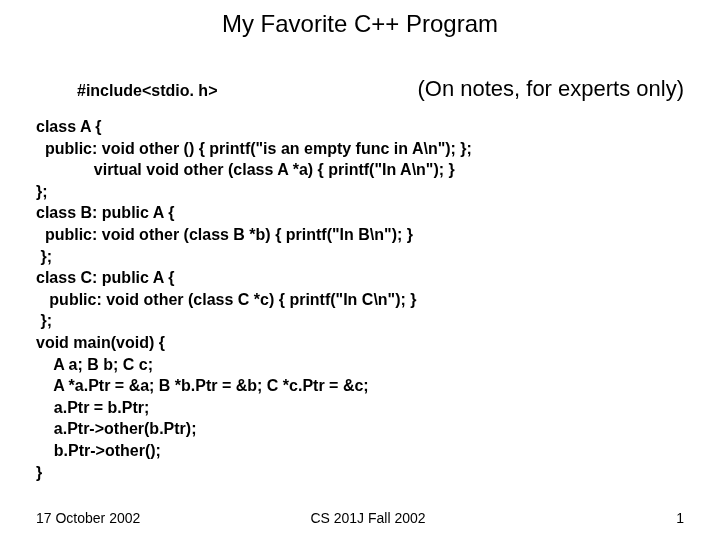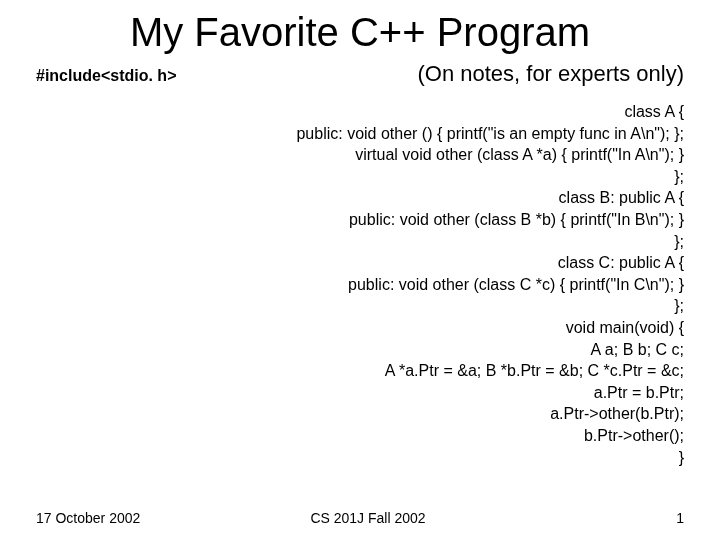--- a/index.html
+++ b/index.html
@@ -12,48 +12,49 @@
     color: #000;
     overflow: hidden;
   }
   .slide {
     position: relative;
     width: 720px;
     height: 540px;
     box-sizing: border-box;
   }
   .title {
-    font-size: 40px;
+    font-size: 24px;
     text-align: center;
     padding-top: 10px;
     padding-bottom: 6px;
     font-weight: normal;
   }
   .subrow {
     display: flex;
     justify-content: space-between;
     align-items: baseline;
     padding: 0 36px 10px 36px;
   }
   .include {
     font-size: 16px;
     font-weight: bold;
+    margin-left: 41px;
   }
   .note {
     font-size: 22px;
     font-weight: normal;
+    margin-top: 32px;
   }
   .code {
     font-size: 16px;
-    font-weight: normal;
+    font-weight: bold;
     line-height: 1.35;
     padding: 4px 36px 0 36px;
     white-space: pre;
     font-family: Arial, Helvetica, sans-serif;
-    text-align: right;
   }
   .footer {
     position: absolute;
     bottom: 14px;
     left: 0;
     width: 100%;
     box-sizing: border-box;
     padding: 0 36px;
     display: flex;
     justify-content: space-between;

